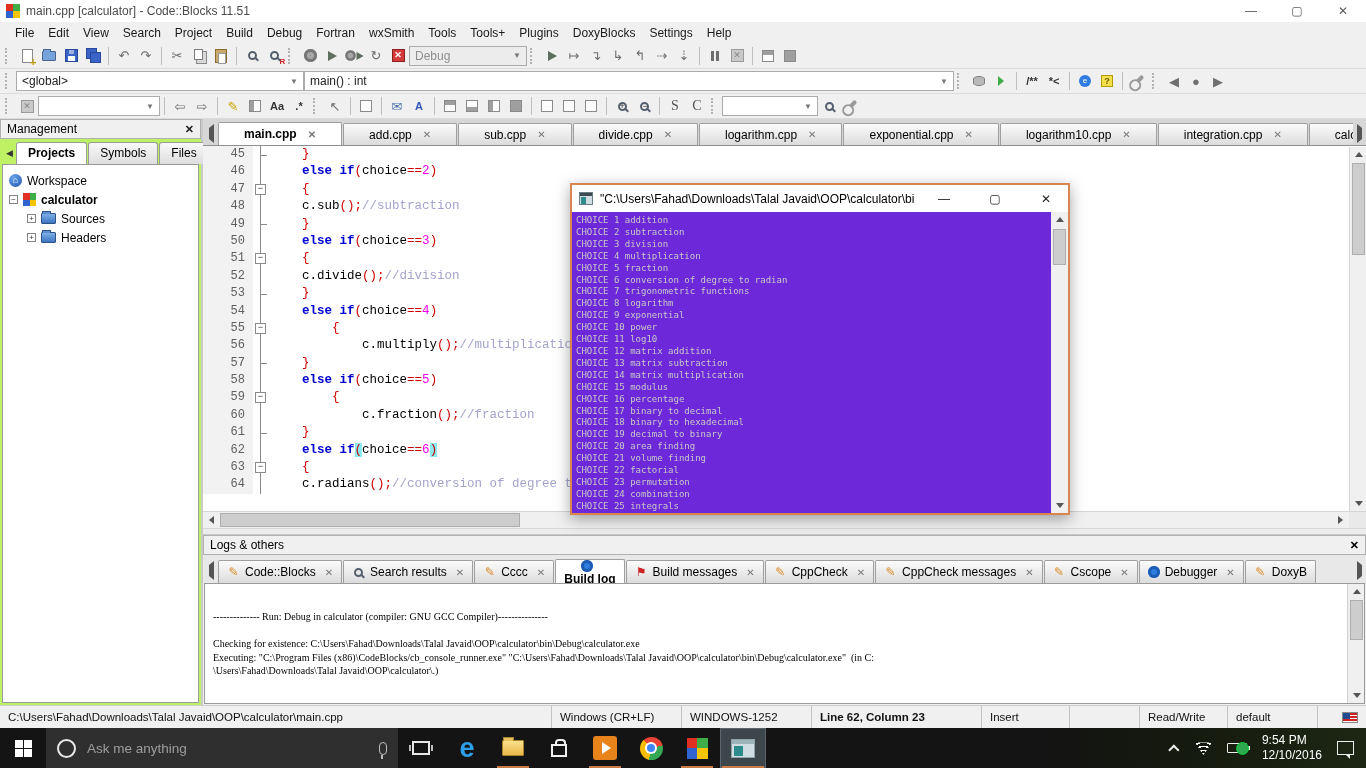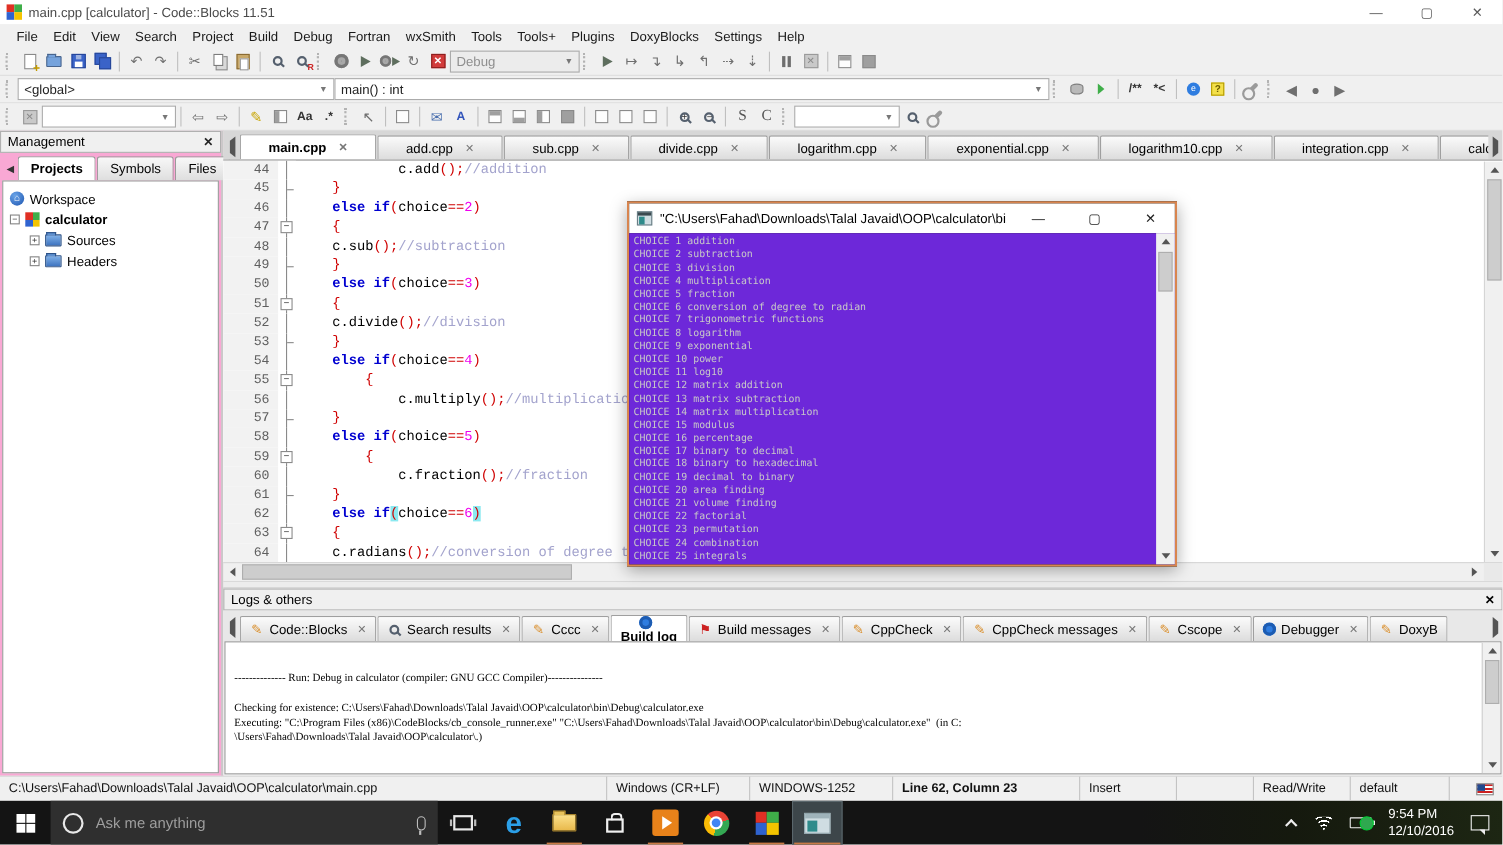--- a/index.html
+++ b/index.html
@@ -64,21 +64,21 @@
   .ic-sq { width:12px; height:12px; border:1px solid #8a8a8a; background:#fdfdfd; position:relative;}
   .ic-sq.f1::before{content:"";position:absolute;left:0;top:0;right:0;height:4px;background:#9f9f9f;}
   .ic-sq.f2::before{content:"";position:absolute;left:0;bottom:0;right:0;height:4px;background:#9f9f9f;}
   .ic-sq.f3::before{content:"";position:absolute;left:0;top:0;bottom:0;width:4px;background:#9f9f9f;}
   .ic-sq.f4{background:#9f9f9f;}
   .txtic { font-weight:bold; color:#333; font-size:11px; }
   .serif { font-family:"Liberation Serif", serif; font-size:14px; color:#555; }
 
   
   .main { height:586px; display:flex; }
-  .mgmt { width:203px; flex:none; display:flex; flex-direction:column; background:#f9a8d4; border-right:2px solid #c9c9c9; }
+  .mgmt { width:203px; flex:none; display:flex; flex-direction:column; background:#bef264; border-right:2px solid #c9c9c9; }
   .mgmt-header { height:20px; display:flex; align-items:center; padding:0 6px; border:1px solid #b0b0b0; background:#f0f0f0; }
   .mgmt-header .x { margin-left:auto; font-size:11px; color:#222; font-weight:bold; }
   .mgmt-tabs { height:25px; display:flex; align-items:flex-end; padding:3px 1px 0 3px; gap:0; }
   .mtab { padding:3px 11px 4px; border:1px solid #9a9a9a; border-bottom:none; background:linear-gradient(#f8f8f8,#dedede); border-radius:3px 3px 0 0; margin-right:1px; }
   .mtab.active { background:#fff; font-weight:bold; }
   .mtab-arr { align-self:center; padding:0 3px; color:#333; font-size:9px; }
   .mgmt-tree { flex:1; background:#fff; border:1px solid #9a9a9a; margin:0 2px 2px; padding:6px 2px; }
   .trow { display:flex; align-items:center; height:19px; gap:5px; }
   .texp { width:9px; height:9px; border:1px solid #848484; background:#fff; font-size:8px; line-height:7px; text-align:center; color:#333; flex:none; }
   .ic-home { width:13px; height:13px; border-radius:50%; background:radial-gradient(circle at 35% 30%, #6aa4e8, #1d55b0); color:#fff; font-size:9px; line-height:13px; text-align:center; flex:none;}
@@ -532,21 +532,20 @@
                 <span class="etab-x">✕</span>
               </div>
               <div class="etab trunc">
                 <span class="etab-label">po</span>
               </div>
             </span>
           <span class="strip-arr"><span class="tri-rt"></span></span>
         </div>
         <div class="editor">
           <div id="elines">
-              <div class="erow"><div class="lnum">44</div><div class="fold line"></div><div class="codeln"><span class="sg-p">            c.add</span><span class="sg-o">();</span><span class="sg-c">//addition</span></div></div>
               <div class="erow"><div class="lnum">45</div><div class="fold end"></div><div class="codeln"><span class="sg-p">    </span><span class="sg-o">}</span></div></div>
               <div class="erow"><div class="lnum">46</div><div class="fold line"></div><div class="codeln"><span class="sg-p">    </span><span class="sg-k">else</span><span class="sg-p"> </span><span class="sg-k">if</span><span class="sg-o">(</span><span class="sg-p">choice</span><span class="sg-o">==</span><span class="sg-n">2</span><span class="sg-o">)</span></div></div>
               <div class="erow"><div class="lnum">47</div><div class="fold box"><span class="foldbox">−</span></div><div class="codeln"><span class="sg-p">    </span><span class="sg-o">{</span></div></div>
               <div class="erow"><div class="lnum">48</div><div class="fold line"></div><div class="codeln"><span class="sg-p">    c.sub</span><span class="sg-o">();</span><span class="sg-c">//subtraction</span></div></div>
               <div class="erow"><div class="lnum">49</div><div class="fold end"></div><div class="codeln"><span class="sg-p">    </span><span class="sg-o">}</span></div></div>
               <div class="erow"><div class="lnum">50</div><div class="fold line"></div><div class="codeln"><span class="sg-p">    </span><span class="sg-k">else</span><span class="sg-p"> </span><span class="sg-k">if</span><span class="sg-o">(</span><span class="sg-p">choice</span><span class="sg-o">==</span><span class="sg-n">3</span><span class="sg-o">)</span></div></div>
               <div class="erow"><div class="lnum">51</div><div class="fold box"><span class="foldbox">−</span></div><div class="codeln"><span class="sg-p">    </span><span class="sg-o">{</span></div></div>
               <div class="erow"><div class="lnum">52</div><div class="fold line"></div><div class="codeln"><span class="sg-p">    c.divide</span><span class="sg-o">();</span><span class="sg-c">//division</span></div></div>
               <div class="erow"><div class="lnum">53</div><div class="fold end"></div><div class="codeln"><span class="sg-p">    </span><span class="sg-o">}</span></div></div>
               <div class="erow"><div class="lnum">54</div><div class="fold line"></div><div class="codeln"><span class="sg-p">    </span><span class="sg-k">else</span><span class="sg-p"> </span><span class="sg-k">if</span><span class="sg-o">(</span><span class="sg-p">choice</span><span class="sg-o">==</span><span class="sg-n">4</span><span class="sg-o">)</span></div></div>

